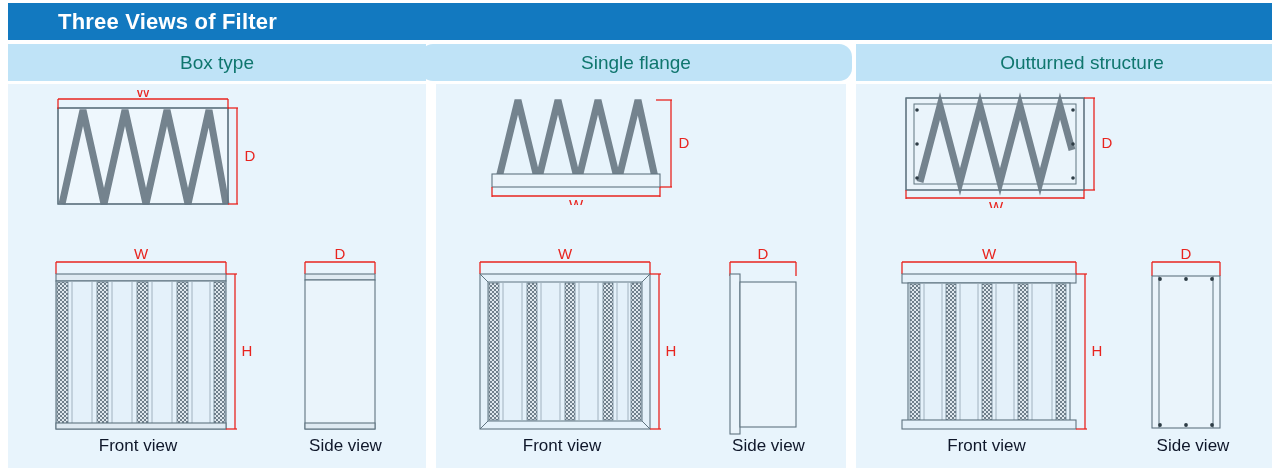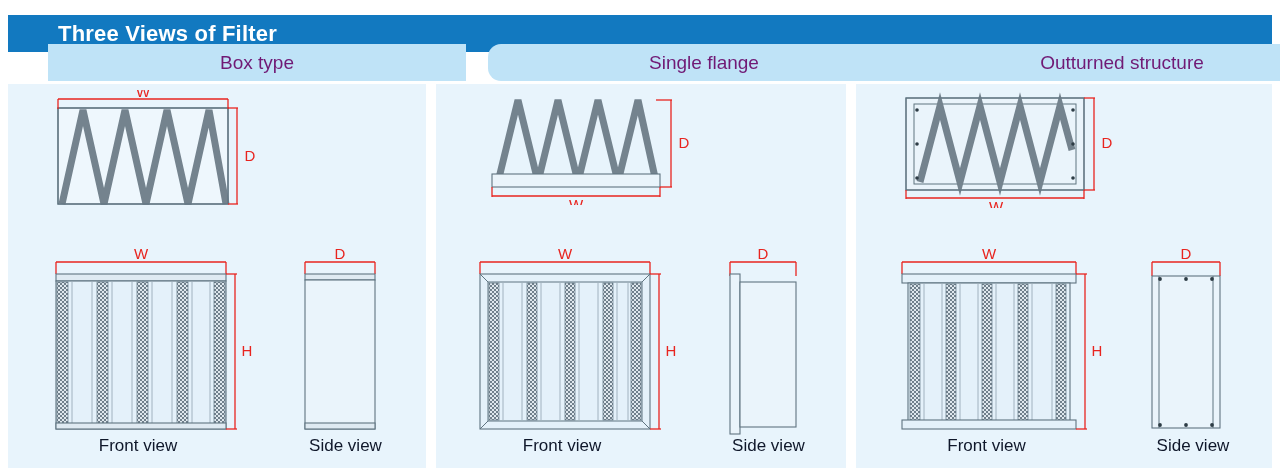--- a/index.html
+++ b/index.html
@@ -17,21 +17,20 @@
   }
 
   
   #title-bar {
     position: absolute;
     left: 8px; top: 3px;
     width: 1264px; height: 37px;
     background: #1279c0;
     display: flex;
     align-items: center;
-    margin-top: 12px;
   }
   #title-text {
     color: #ffffff;
     font-size: 22px;
     font-weight: bold;
     letter-spacing: 0.2px;
     padding-left: 50px;
   }
 
   
@@ -40,26 +39,25 @@
     left: 8px; top: 44px;
     width: 1264px; height: 37px;
   }
   .col-header {
     position: absolute;
     top: 0; height: 37px;
     background: #bfe3f7;
     display: flex;
     align-items: center;
     justify-content: center;
-    color: #701a75;
+    color: #0f766e;
     font-size: 19px;
-    margin-left: 40px;
   }
   .col-header.c0 { left: 0px;   width: 418px; }
-  .col-header.c1 { left: 440px; width: 432px; border-radius: 13px; }
+  .col-header.c1 { left: 412px; width: 432px; border-radius: 13px; }
   .col-header.c2 { left: 848px; width: 416px; padding-left: 36px; }
 
   
   #col-body-row {
     position: absolute;
     left: 8px; top: 84px;
     width: 1264px; height: 384px;
   }
   .col-body {
     position: absolute;

